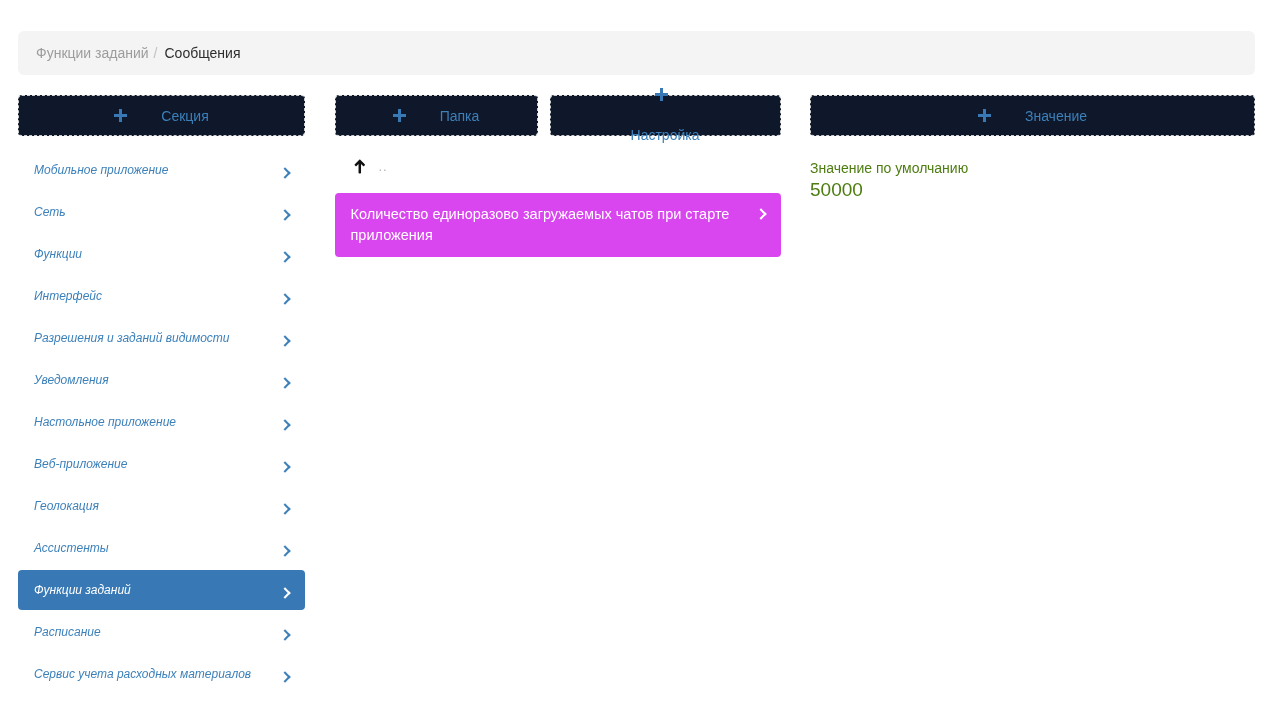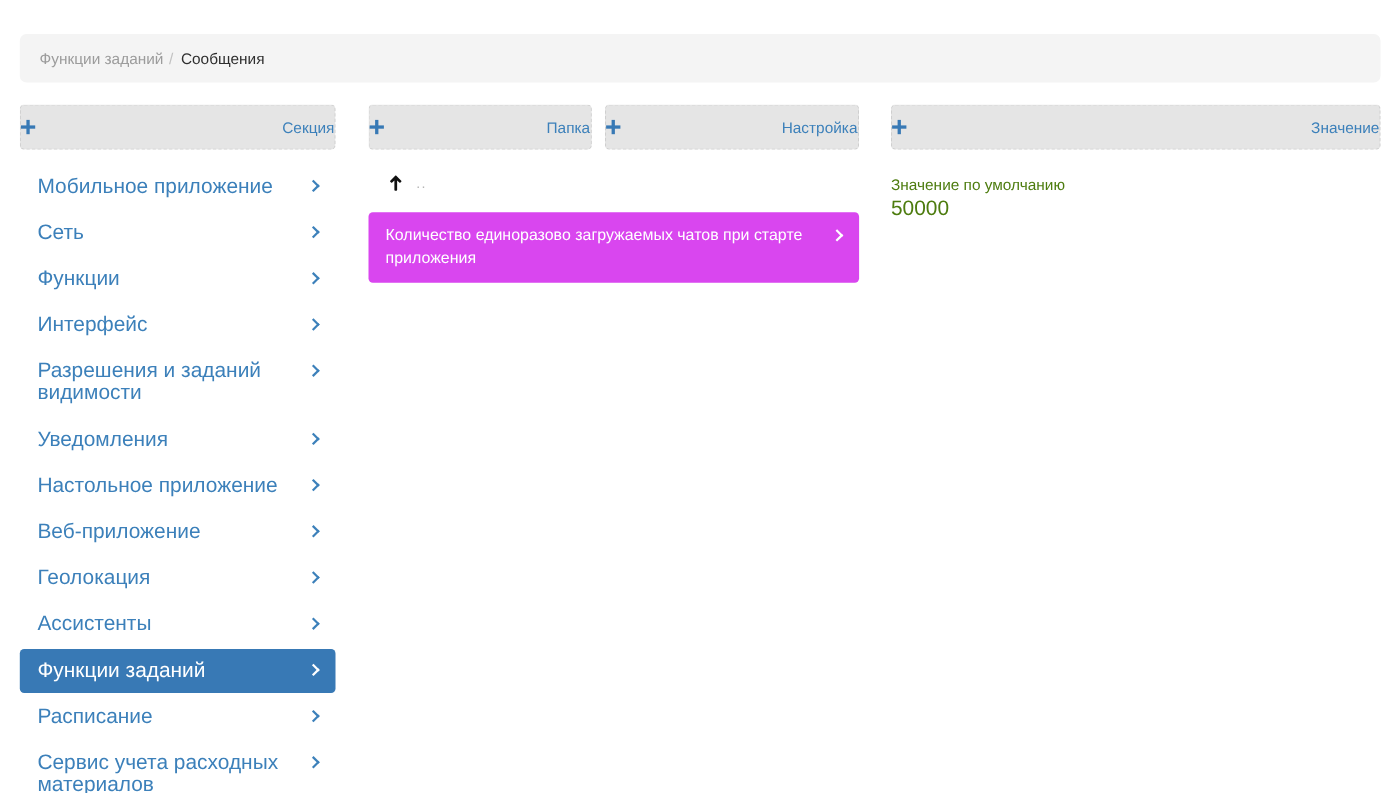--- a/index.html
+++ b/index.html
@@ -16,47 +16,47 @@
   .bc-parent { color: #9c9c9c; cursor: pointer; }
   .bc-sep { color: #c2c2c2; margin: 0 7px 0 5px; }
   .bc-current { color: #2e2e2e; }
 
   
   .toolbar { margin-top: 20px; display: flex; justify-content: space-between; }
   .col-w1 { width: 287px; }
   .col-w2 { width: 446px; }
   .col-w3 { width: 445px; }
   .btn-dashed {
-    height: 41px; border: 1px dashed #cfcfcf; border-radius: 4px; background: #e5e5e5;
-    display: flex; align-items: center; justify-content: space-between;
+    height: 41px; border: 1px dashed #cfcfcf; border-radius: 4px; background: #0f172a;
+    display: flex; align-items: center; justify-content: center;
     color: #3c80ba; font-size: 14px; cursor: pointer; gap: 26px;
   }
   .btn-pair { display: flex; justify-content: space-between; }
   .btn-folder { width: 203px; }
-  .btn-setting { width: 231px; }
+  .btn-setting { width: 231px; flex-direction: column; }
   .plus {
     display: inline-block; width: 13px; height: 13px; position: relative;
     margin-right: 8px; flex: 0 0 auto;
   }
   .plus::before {
     content: ""; position: absolute; left: 5px; top: 0; width: 3px; height: 13px; background: #3879b5;
   }
   .plus::after {
     content: ""; position: absolute; left: 0; top: 5px; width: 13px; height: 3px; background: #3879b5;
   }
 
   
   .main { margin-top: 14px; display: flex; justify-content: space-between; align-items: flex-start; }
 
   
   .nav-item {
-    display: flex; justify-content: space-between; align-items: flex-start;
+    display: flex; justify-content: space-between; align-items: center;
     padding: 10px 16px; margin-bottom: 2px; min-height: 40px;
-    color: #3c80ba; font-size: 19px; line-height: 20px;
-    border-radius: 4px; cursor: pointer;
+    color: #3c80ba; font-size: 12px; line-height: 20px;
+    border-radius: 4px; cursor: pointer; font-style: italic;
   }
   .nav-item.selected { background: #3879b5; color: #ffffff; }
   .chev {
     width: 8px; height: 8px; flex: 0 0 auto;
     border-top: 2px solid currentColor; border-right: 2px solid currentColor;
     transform: rotate(45deg); margin-top: 5px; margin-left: 12px;
   }
 
   
   .up-nav {

